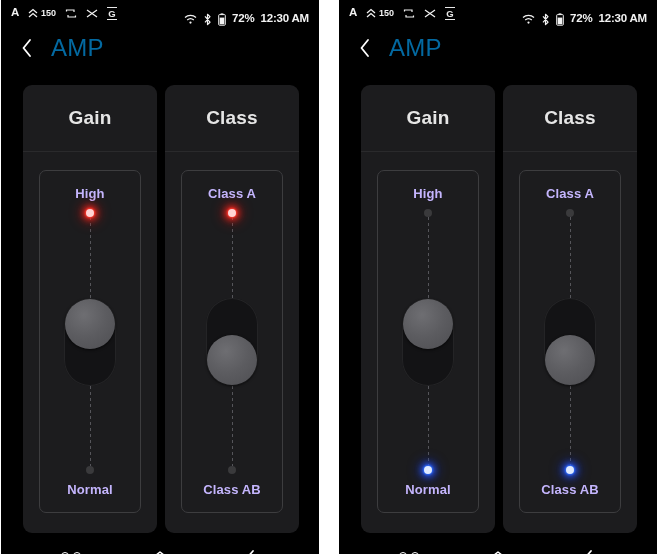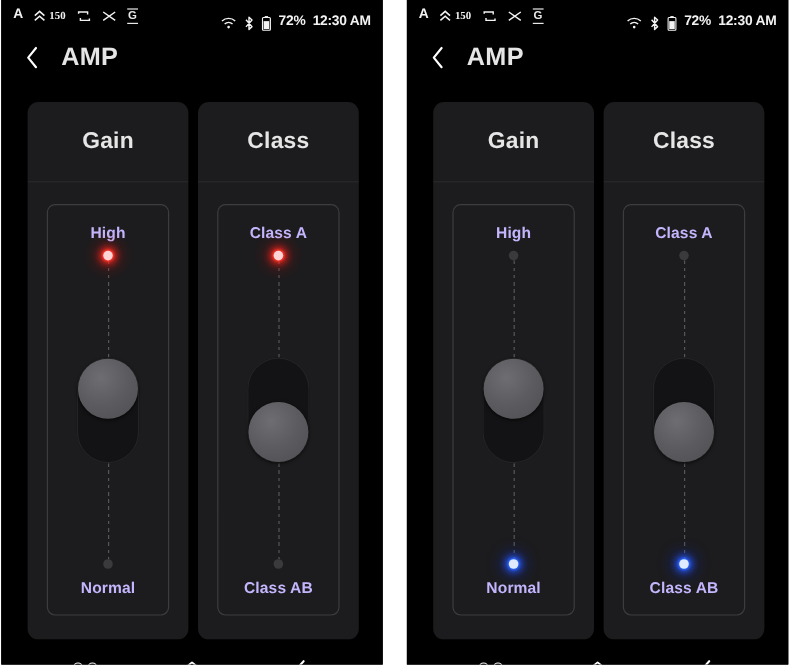--- a/index.html
+++ b/index.html
@@ -68,21 +68,20 @@
     letter-spacing: -0.2px;
     line-height: 1;
     white-space: nowrap;
   }
   .sb-num150 {
     color: #f2f2f2;
     font-size: 9px;
     font-weight: bold;
     line-height: 1;
     margin-left: -6px;
-    font-family: Liberation Serif, serif;
   }
   .boxed-g {
     border: 1px solid #e8e8e8;
     border-left: none;
     border-right: none;
     font-size: 9.5px;
     font-weight: bold;
     color: #e8e8e8;
     padding: 0 1px;
     line-height: 11px;
@@ -98,23 +97,23 @@
     gap: 18px;
     flex-shrink: 0;
     background: #000;
   }
   .back-chevron {
     width: 12px;
     height: 20px;
     flex-shrink: 0;
   }
   .page-title {
-    color: #e5e5e5;
-    font-size: 21px;
-    font-weight: bold;
+    color: #0369a1;
+    font-size: 24px;
+    font-weight: normal;
     letter-spacing: 0.3px;
   }
 
   
   .content {
     flex: 1;
     display: flex;
     gap: 8px;
     padding: 15px 20px 0 22px;
     background: #000;

